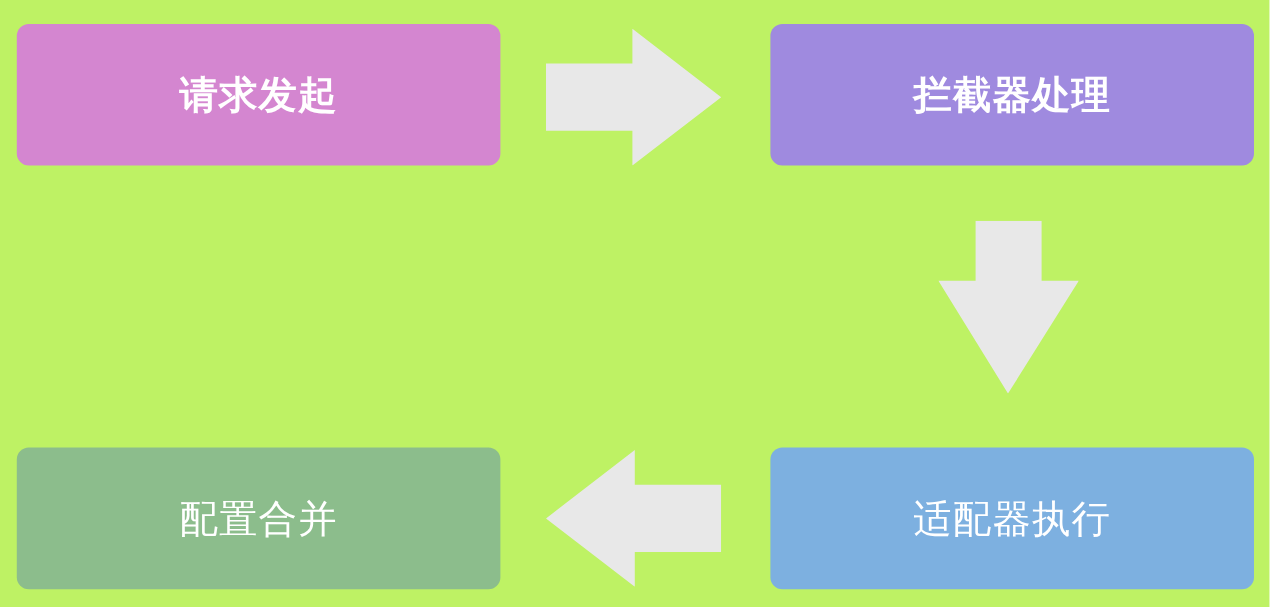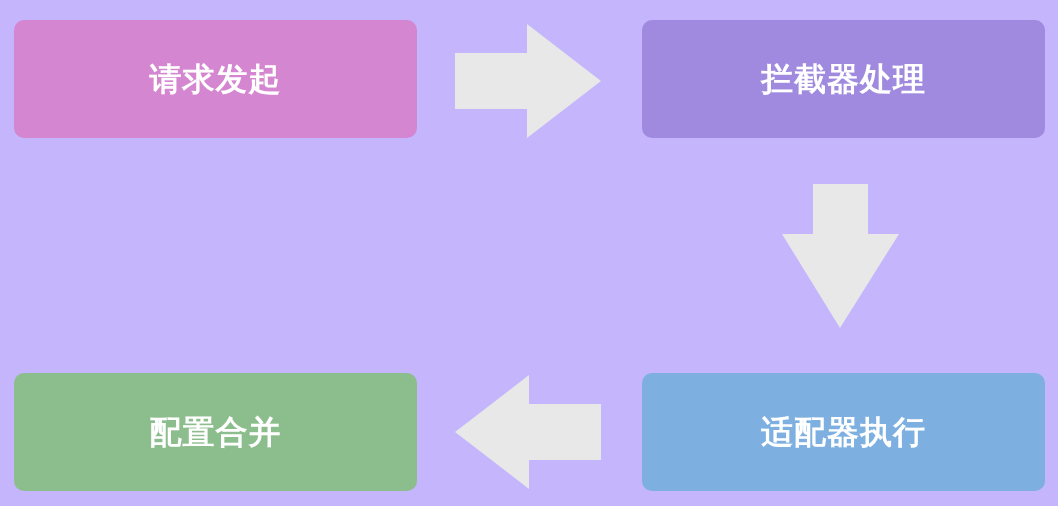--- a/index.html
+++ b/index.html
@@ -29,39 +29,39 @@
   }
   .node-label {
     color: #ffffff;
     font-size: 32px;
     letter-spacing: 1px;
     line-height: 1;
     user-select: none;
     white-space: nowrap;
   }
   .node-label.strong { font-weight: 700; }
-  .node-label.medium { font-weight: 700; }
+  .node-label.medium { font-weight: 400; }
 
   #node-request      { left: 14px;  top: 20px;  }
   #node-interceptor  { left: 642px; top: 20px;  }
   #node-config       { left: 14px;  top: 373px; }
   #node-adapter      { left: 642px; top: 373px; }
 
   .arrow {
     position: absolute;
     display: block;
   }
   #arrow-right { left: 455px; top: 24px;  width: 146px; height: 114px; }
   #arrow-down  { left: 782px; top: 184px; width: 117px; height: 144px; }
   #arrow-left  { left: 455px; top: 375px; width: 146px; height: 114px; }
 </style>
 </head>
 <body>
 
-<div id="canvas" style="background: #c4b5fd;">
+<div id="canvas" style="background: #bef264;">
 
   <div class="node" id="node-request" style="background-color: rgb(212, 134, 208);">
     <span class="node-label strong" style="color: rgb(255, 255, 255);">请求发起</span>
   </div>
 
   <div class="node" id="node-interceptor" style="background-color: rgb(159, 138, 223);">
     <span class="node-label strong" style="color: rgb(255, 255, 255);">拦截器处理</span>
   </div>
 
   <div class="node" id="node-adapter" style="background-color: rgb(125, 176, 224);">

